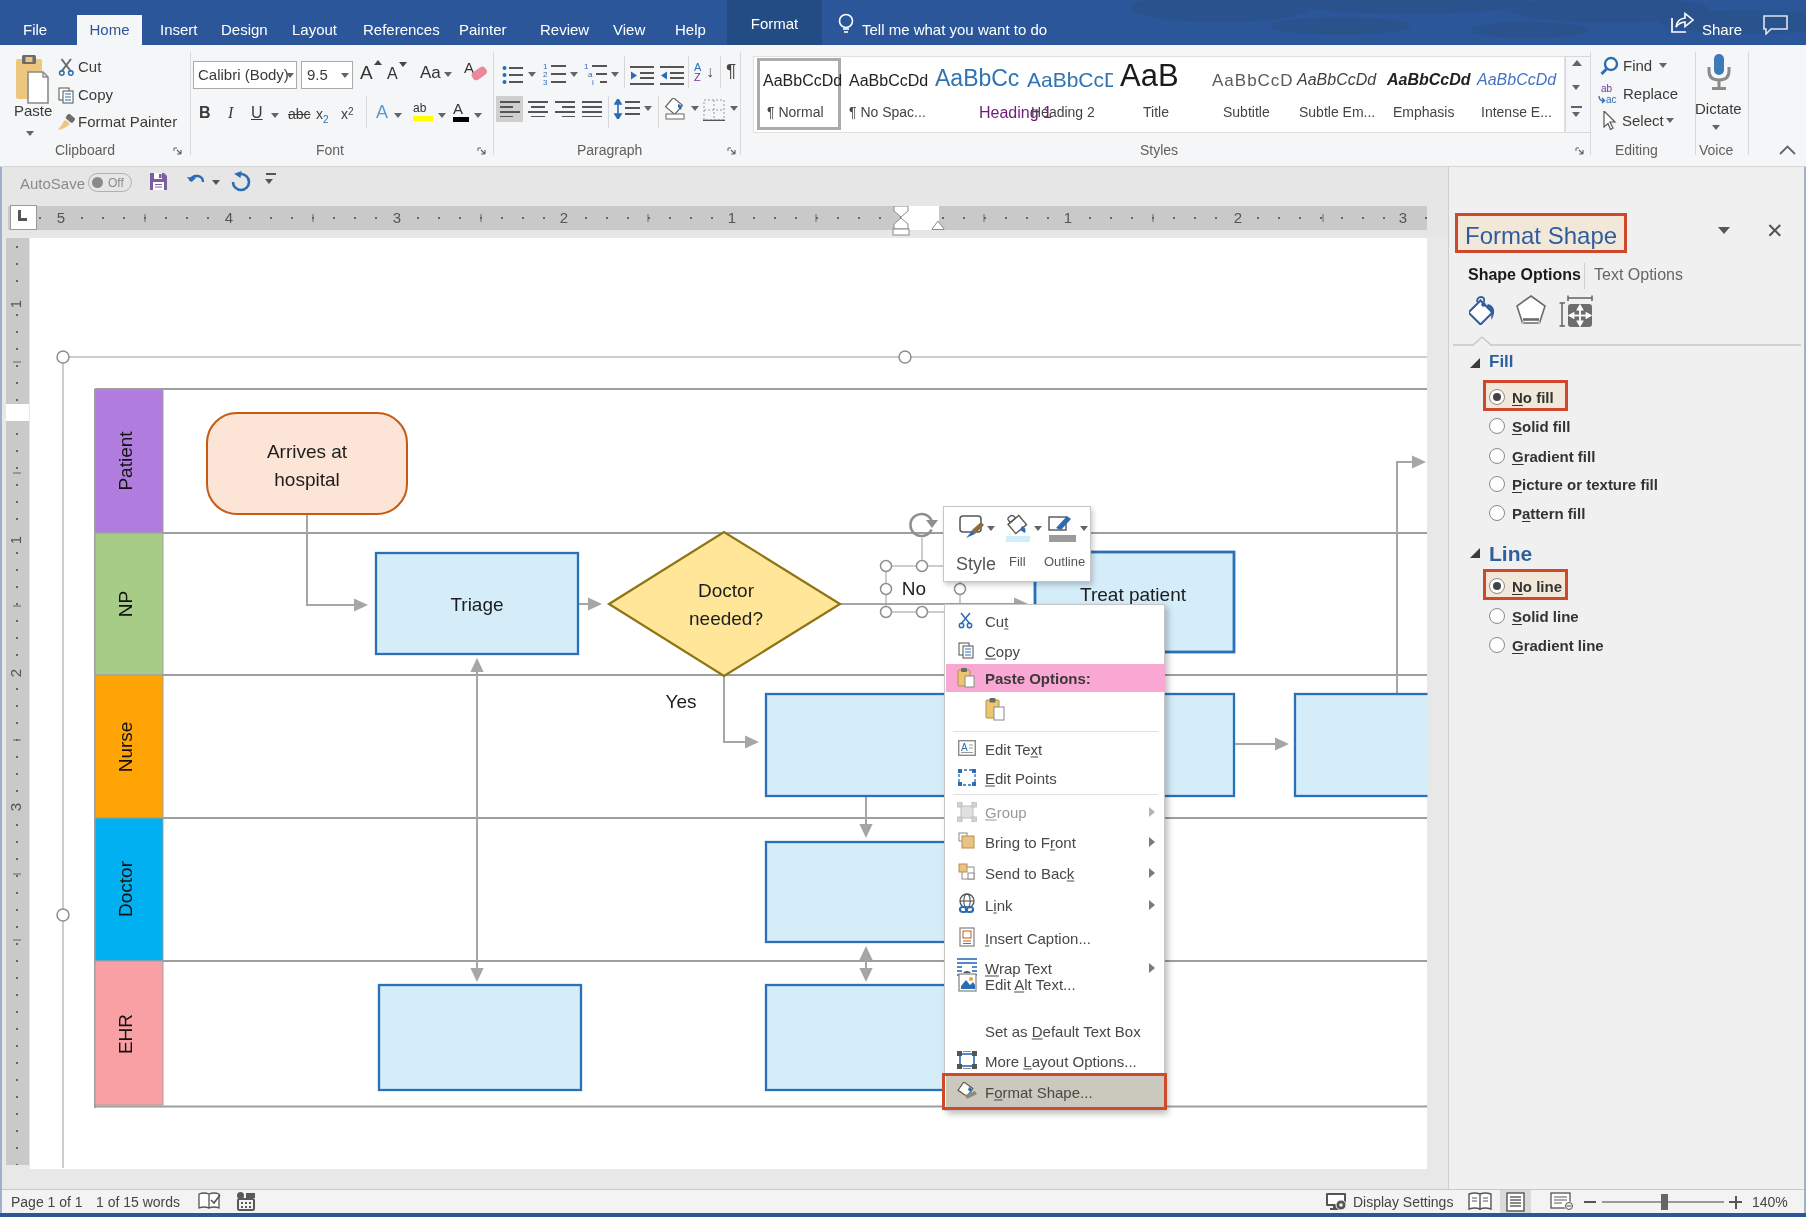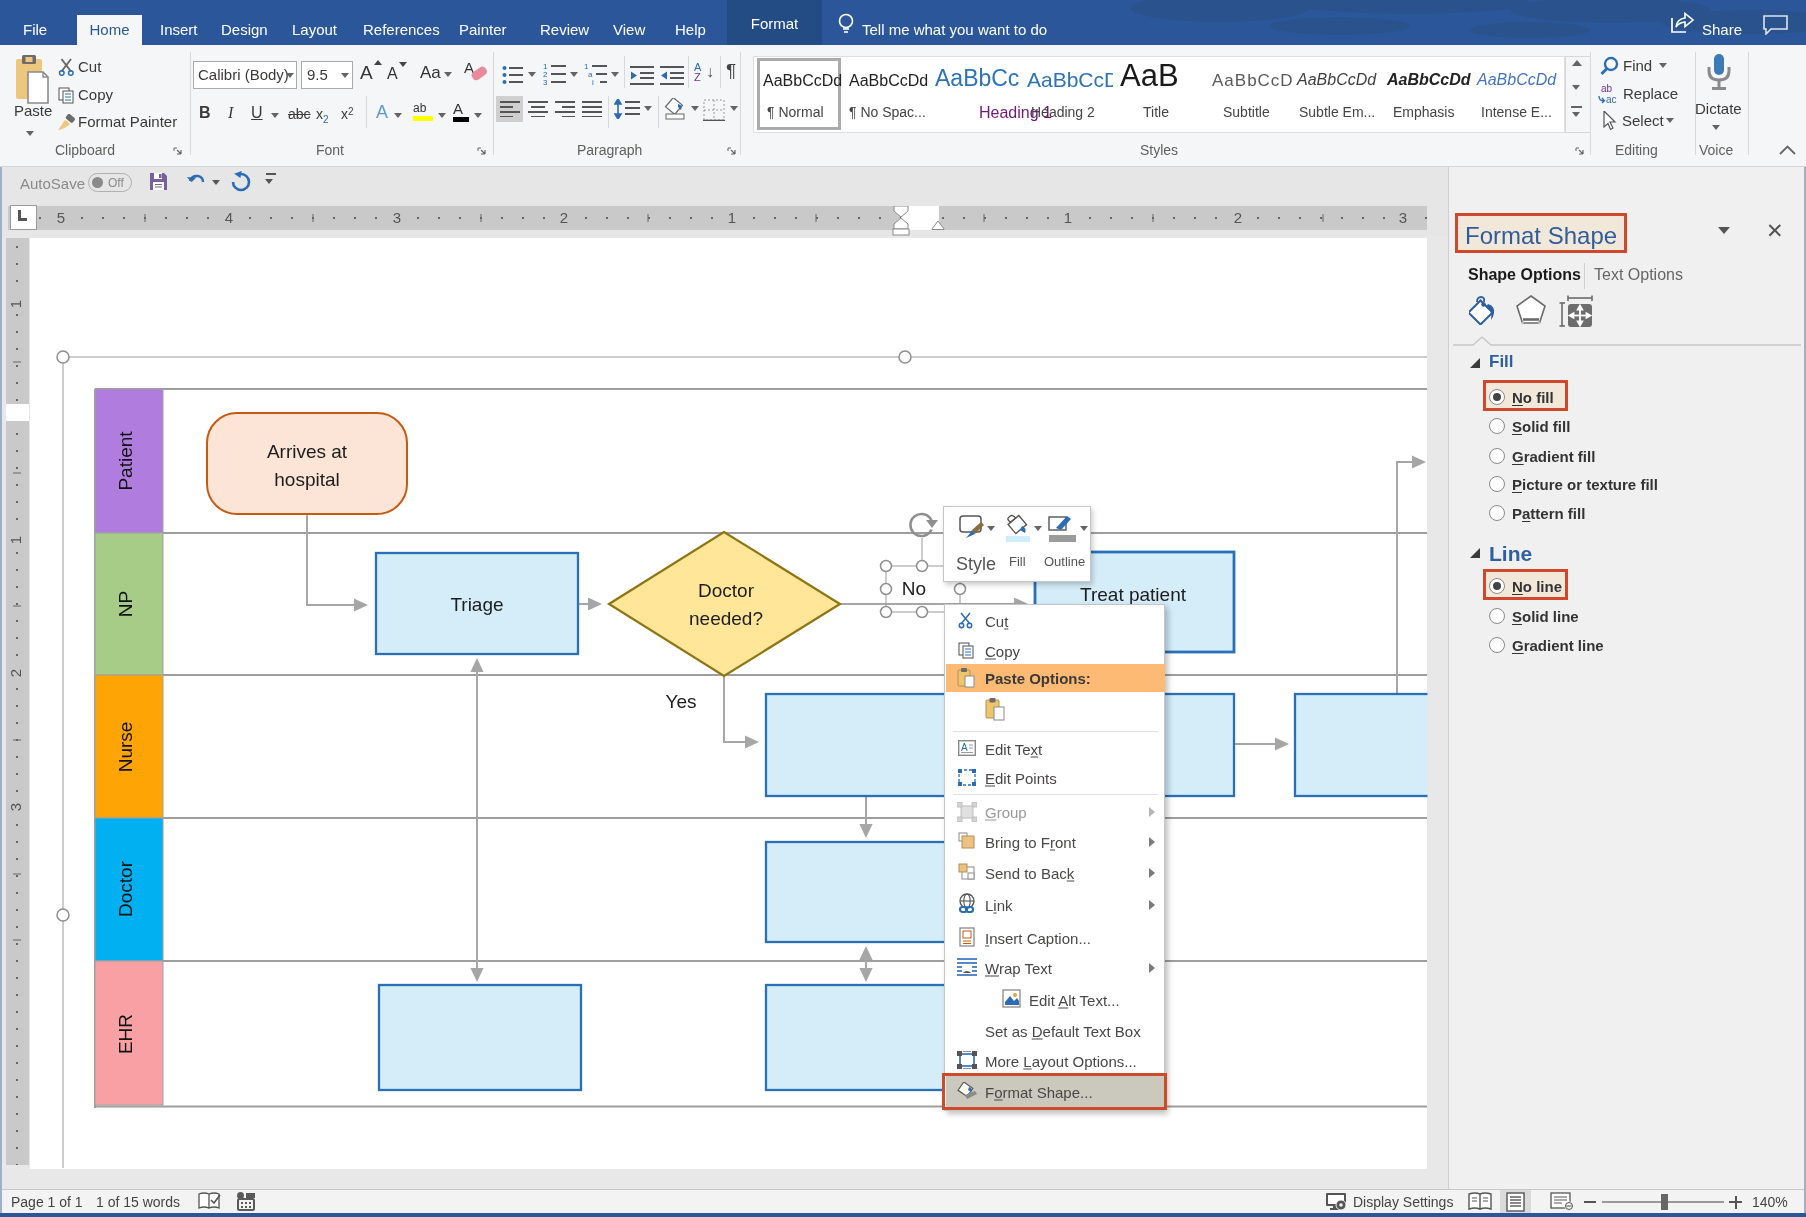--- a/index.html
+++ b/index.html
@@ -718,21 +718,21 @@
       <rect x="1" y="1" width="10" height="12" fill="#fff" stroke="#505050"></rect>
           <rect x="5" y="4" width="10" height="12" fill="#fff" stroke="#505050"></rect>
       <g stroke="#2b6cb5" stroke-width="1">
             <line x1="7" y1="7" x2="13" y2="7"></line>
             <line x1="7" y1="10" x2="13" y2="10"></line>
             <line x1="7" y1="13" x2="13" y2="13"></line>
           </g>
     </svg>
     <div class="mitxt"><span class="u">C</span>opy</div>
   </div>
-  <div class="mi" style="top:59px; background:#fdba74; height:28px;">
+  <div class="mi" style="top:59px; background:#f9a8d4; height:28px;">
     <svg style="position:absolute; left:11px; top:4px;" width="19" height="20" viewBox="0 0 19 20">
       <rect x="1" y="2" width="12" height="16" rx="1" fill="#ecc66d" stroke="#b38f4f"></rect>
       <rect x="4" y="0" width="6" height="4" rx="1" fill="#6a6a6a"></rect>
       <rect x="8" y="8" width="9" height="11" fill="#fff" stroke="#8a8a8a"></rect>
     </svg>
     <div class="mitxt" style="font-weight:bold; color:#3b3a39;">Paste Options:</div>
   </div>
   <div class="mi" style="top:87px; height:36px;">
     <svg style="position:absolute; left:39px; top:6px;" width="21" height="23" viewBox="0 0 21 23">
       <rect x="1" y="2" width="13" height="18" rx="1" fill="#ecc66d" stroke="#b38f4f"></rect>
@@ -829,21 +829,21 @@
             <line x1="15" y1="10" x2="20" y2="10"></line>
             <line x1="0" y1="14" x2="5" y2="14"></line>
             <line x1="15" y1="14" x2="20" y2="14"></line>
             <line x1="0" y1="18" x2="20" y2="18"></line>
           </g>
       <path d="M6 16 A5 5 0 0 1 14 16 Z" fill="#555"></path>
     </svg>
     <div class="mitxt"><span class="u">W</span>rap Text</div>
     <div class="miarr"></div>
   </div>
-  <div class="mi" style="top:380px;margin-left:44px;">
+  <div class="mi" style="top:364px;">
     <svg style="position:absolute; left:12px; top:4px;" width="19" height="19" viewBox="0 0 19 19">
       <rect x="1" y="1" width="17" height="17" fill="#fff" stroke="#8a8a8a" stroke-width="1.3"></rect>
       <circle cx="13" cy="6" r="2" fill="#e8a33d"></circle>
       <path d="M3 13 L8 7 L12 12 L15 9 L17 12 L17 16 L3 16 Z" fill="#2b6cb5"></path>
     </svg>
     <div class="mitxt">Edit <span class="u">A</span>lt Text...</div>
   </div>
   <div class="mi" style="top:411px;">
     <div class="mitxt">Set as <span class="u">D</span>efault Text Box</div>
   </div>

